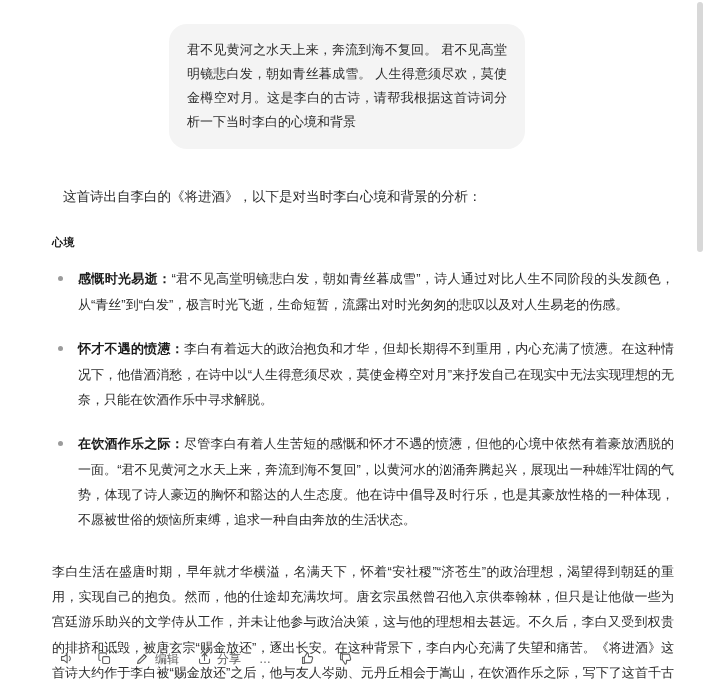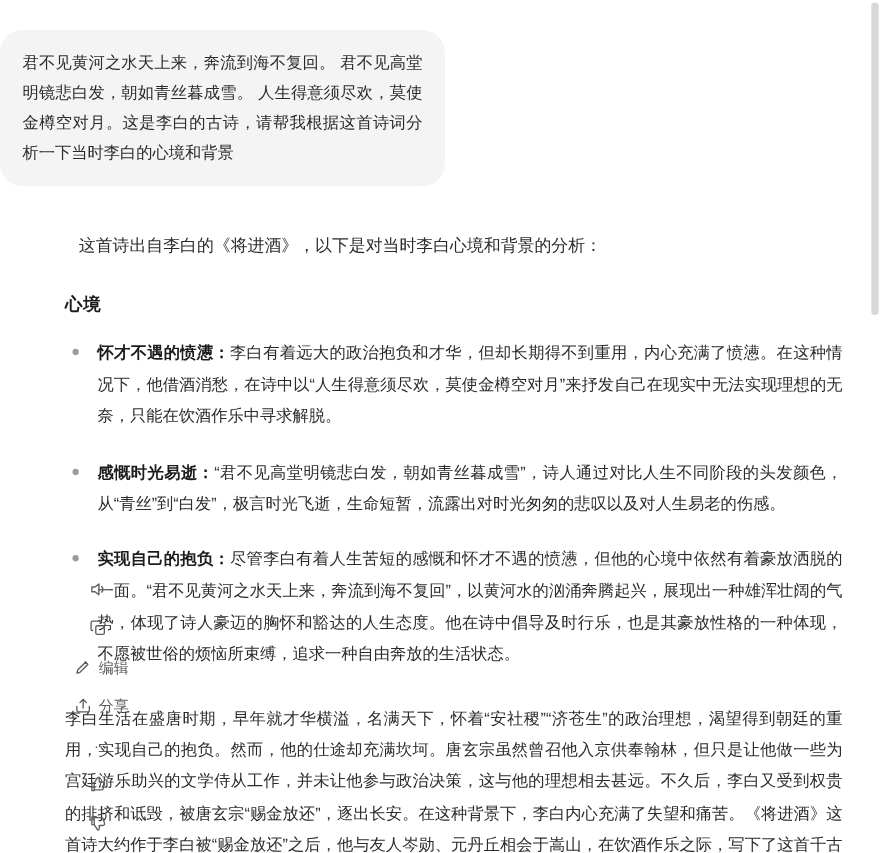--- a/index.html
+++ b/index.html
@@ -12,22 +12,22 @@
   }
   .page {
     position: relative;
     width: 704px; height: 682px;
     overflow: hidden;
     background: #ffffff;
   }
   
   .user-row {
     display: flex;
-    justify-content: flex-start;
-    padding: 24px 26px 0 0;
+    justify-content: center;
+    padding: 24px 26px 0 16px;
   }
   .user-bubble {
     background: #f4f4f4;
     border-radius: 18px;
     padding: 14px 18px 15px 18px;
     max-width: 356px;
     font-size: 13px;
     line-height: 1.85;
     color: #2b2b2b;
     text-align: justify;
@@ -36,21 +36,21 @@
   
   .assistant {
     padding: 36px 30px 0 52px;
   }
   .intro {
     font-size: 13.5px;
     line-height: 1.8;
     margin: 0 0 26px 11px;
   }
   h2.section {
-    font-size: 14px;
+    font-size: 11px;
     font-weight: bold;
     margin: 0 0 16px 0;
     color: #1c1c1c;
     letter-spacing: .5px;
   }
   ul.points {
     list-style: none;
     margin: 0 0 26px 0;
     padding: 0;
   }
@@ -80,21 +80,20 @@
   }
   
   .toolbar {
     position: absolute;
     left: 52px;
     bottom: 10px;
     display: flex;
     align-items: center;
     gap: 4px;
     color: #6e6e6e;
-    flex-direction: column;
   }
   .tb-btn {
     display: flex;
     align-items: center;
     gap: 5px;
     padding: 6px 7px;
     border-radius: 7px;
     font-size: 12px;
     color: #5d5d5d;
     cursor: pointer;
@@ -131,27 +130,27 @@
   </div>
 
   <div class="assistant">
 
     <p class="intro">这首诗出自李白的《将进酒》，以下是对当时李白心境和背景的分析：</p>
 
     <h2 class="section">心境</h2>
 
     <ul class="points">
       <li>
+        <span class="pt-title">感慨时光易逝：</span><span>“君不见高堂明镜悲白发，朝如青丝暮成雪”，诗人通过对比人生不同阶段的头发颜色，从“青丝”到“白发”，极言时光飞逝，生命短暂，流露出对时光匆匆的悲叹以及对人生易老的伤感。</span>
+      </li>
+      <li>
         <span class="pt-title">怀才不遇的愤懑：</span><span>李白有着远大的政治抱负和才华，但却长期得不到重用，内心充满了愤懑。在这种情况下，他借酒消愁，在诗中以“人生得意须尽欢，莫使金樽空对月”来抒发自己在现实中无法实现理想的无奈，只能在饮酒作乐中寻求解脱。</span>
       </li>
       <li>
-        <span class="pt-title">感慨时光易逝：</span><span>“君不见高堂明镜悲白发，朝如青丝暮成雪”，诗人通过对比人生不同阶段的头发颜色，从“青丝”到“白发”，极言时光飞逝，生命短暂，流露出对时光匆匆的悲叹以及对人生易老的伤感。</span>
-      </li>
-      <li>
-        <span class="pt-title">实现自己的抱负：</span><span>尽管李白有着人生苦短的感慨和怀才不遇的愤懑，但他的心境中依然有着豪放洒脱的一面。“君不见黄河之水天上来，奔流到海不复回”，以黄河水的汹涌奔腾起兴，展现出一种雄浑壮阔的气势，体现了诗人豪迈的胸怀和豁达的人生态度。他在诗中倡导及时行乐，也是其豪放性格的一种体现，不愿被世俗的烦恼所束缚，追求一种自由奔放的生活状态。</span>
+        <span class="pt-title">在饮酒作乐之际：</span><span>尽管李白有着人生苦短的感慨和怀才不遇的愤懑，但他的心境中依然有着豪放洒脱的一面。“君不见黄河之水天上来，奔流到海不复回”，以黄河水的汹涌奔腾起兴，展现出一种雄浑壮阔的气势，体现了诗人豪迈的胸怀和豁达的人生态度。他在诗中倡导及时行乐，也是其豪放性格的一种体现，不愿被世俗的烦恼所束缚，追求一种自由奔放的生活状态。</span>
       </li>
     </ul>
 
 
     <p class="bg-text">李白生活在盛唐时期，早年就才华横溢，名满天下，怀着“安社稷”“济苍生”的政治理想，渴望得到朝廷的重用，实现自己的抱负。然而，他的仕途却充满坎坷。唐玄宗虽然曾召他入京供奉翰林，但只是让他做一些为宫廷游乐助兴的文学侍从工作，并未让他参与政治决策，这与他的理想相去甚远。不久后，李白又受到权贵的排挤和诋毁，被唐玄宗“赐金放还”，逐出长安。在这种背景下，李白内心充满了失望和痛苦。《将进酒》这首诗大约作于李白被“赐金放还”之后，他与友人岑勋、元丹丘相会于嵩山，在饮酒作乐之际，写下了这首千古名篇，借酒抒怀，表达自己对人生、对社会的深刻感慨和复杂情感。</p>
 
   </div>
 
   <div class="toolbar">
 

